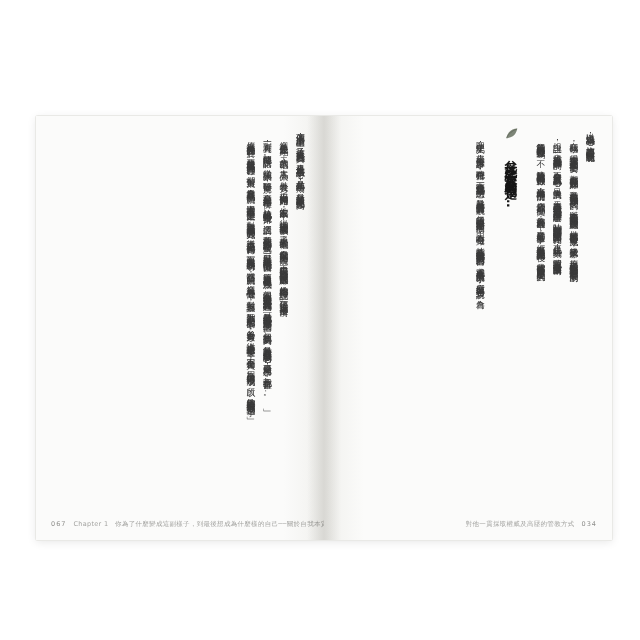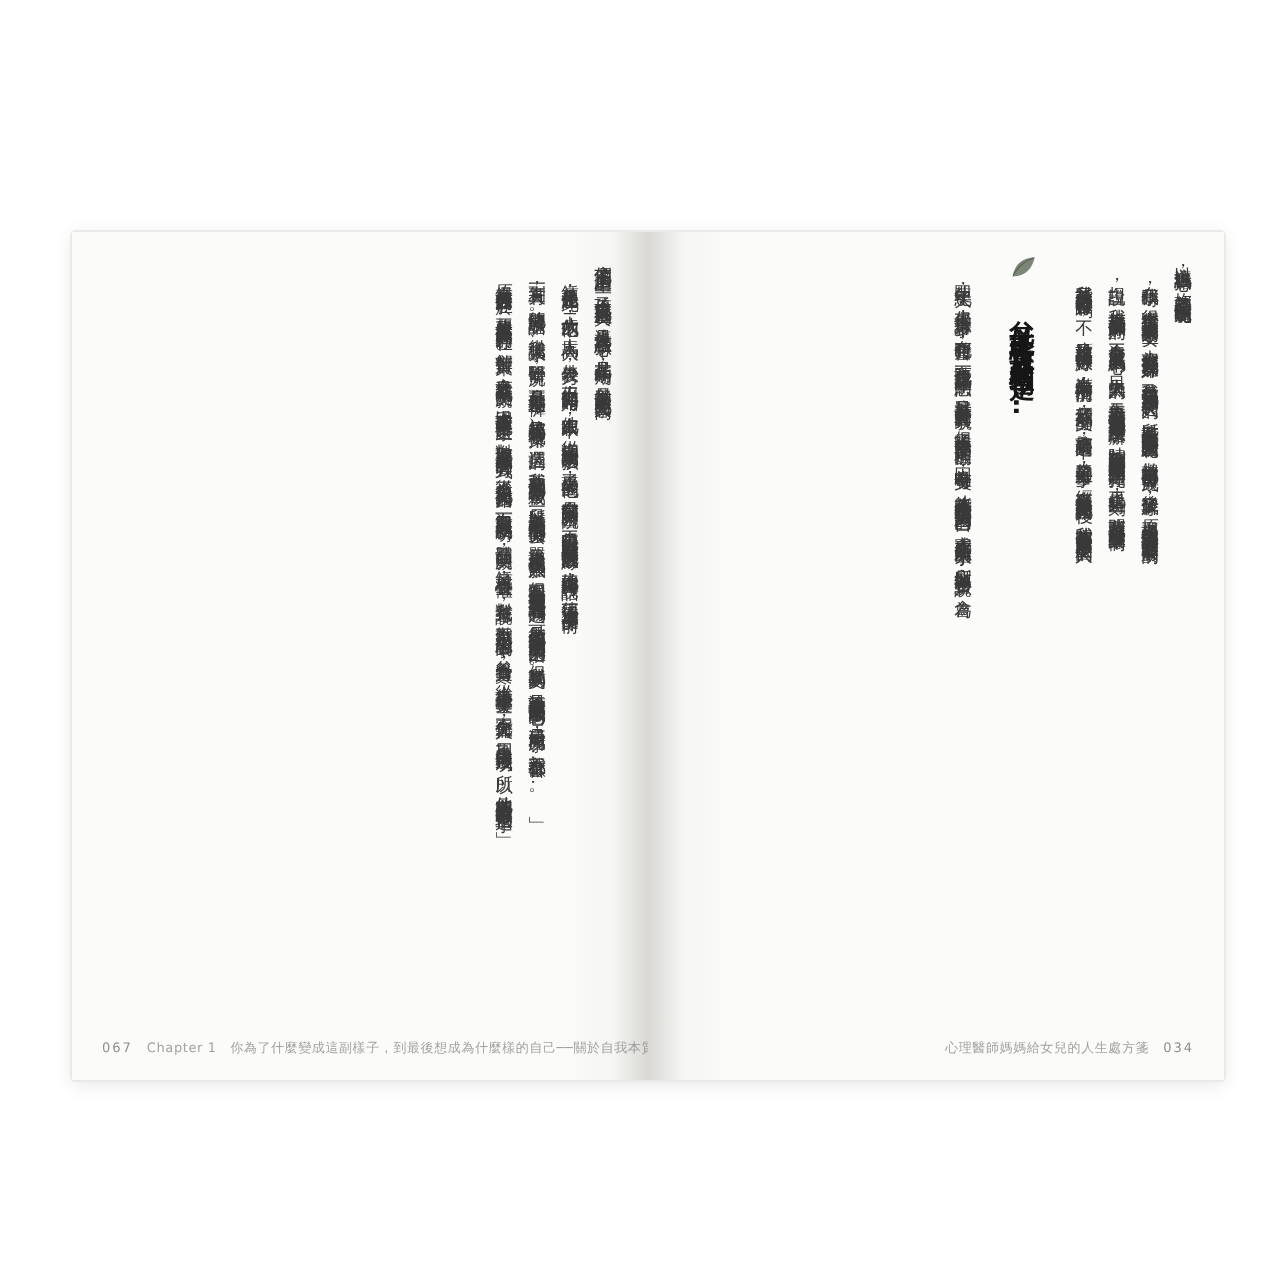--- a/index.html
+++ b/index.html
@@ -72,18 +72,18 @@
       <div class="heading-block">
         <span class="feather"><svg width="15" height="15" viewBox="0 0 24 24" aria-hidden="true">
             <path d="M20.5 3.2c-5.6.9-10 3.3-12.7 7.1-1.6 2.3-2.6 5-3 8.1l-.4 2.2 2-.5c3.1-.8 5.8-2 8-3.8 3.4-2.8 5.4-7.1 6.1-13.1z" fill="#7d8577"></path>
             <path d="M4.9 19.3C8.1 12 13.2 6.8 19.8 4" stroke="#596052" stroke-width="0.9" fill="none"></path>
           </svg></span><span class="heading-text">父母能給子女最好的禮物是……</span>
       </div>
 
       <p>　即使年紀大了，仍然不擅長許多事，有時會犯錯，有時也會浮現一些卑鄙的想法，這就是所有父母的真實面貌。但孩子眼中的父母卻不是這樣的，因為唯有父母，才能為小時候什麼事都無法獨力做到的自己，完成所有生活所需的大小事，所以假如爸爸對孩子說，會為</p>
     </div>
     <div class="footer">
-      <span>心理醫師媽媽給女兒的人生處方箋</span><span class="sep"></span><span class="pagenum">034</span>
+      <span>對他一貫採取權威及高壓的管教方式</span><span class="sep"></span><span class="pagenum">034</span>
     </div>
   </div>
 
   <div class="gutter"></div>
 </div>
 
 </body></html>

